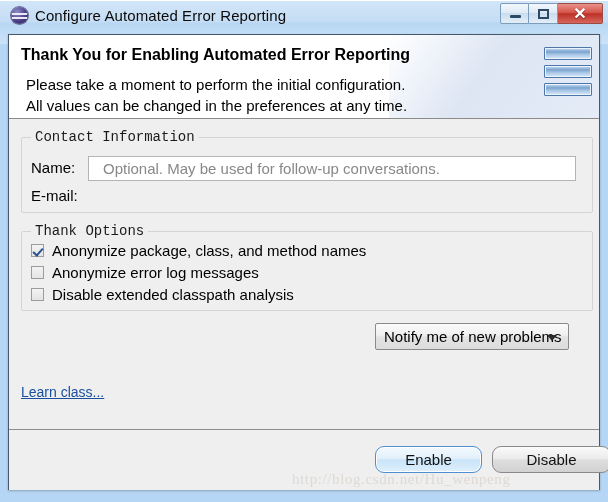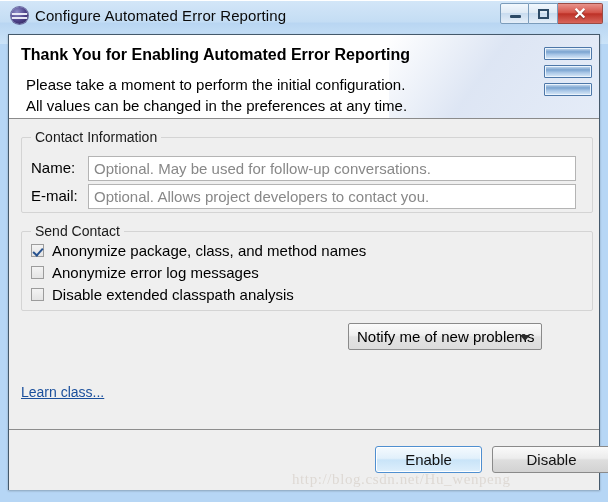--- a/index.html
+++ b/index.html
@@ -192,20 +192,21 @@
     border-radius: 2px;
   }
   .group-title {
     position: absolute;
     top: -9px; left: 9px;
     background: #efefef;
     padding: 0 4px;
     font-size: 14px;
     color: #1a1a1a;
     white-space: nowrap;
+    font-family: Liberation Mono, monospace;
   }
   #contact-group { left: 12px; top: 18px; width: 572px; height: 76px; }
   #send-group    { left: 12px; top: 112px; width: 572px; height: 80px; }
 
   .field-row {
     position: absolute;
     left: 0; right: 0;
     height: 25px;
   }
   .field-label {
@@ -221,21 +222,21 @@
     left: 66px;
     top: 0;
     width: 488px;
     height: 25px;
     box-sizing: border-box;
     border: 1px solid #b4b4b4;
     background: #ffffff;
     font-size: 15px;
     font-family: "Liberation Sans", sans-serif;
     color: #111;
-    padding: 0 5px;
+    padding: 0 14px;
     outline: none;
   }
   .field-input::placeholder { color: #888888; opacity: 1; }
 
   
   .cb-row {
     position: absolute;
     left: 9px;
     height: 20px;
     display: flex;
@@ -263,21 +264,21 @@
   .cb-label {
     margin-left: 8px;
     font-size: 15px;
     color: #000000;
     white-space: nowrap;
   }
 
   
   .combo {
     position: absolute;
-    left: 339px;
+    left: 366px;
     top: 204px;
     width: 194px;
     height: 27px;
     box-sizing: border-box;
     border: 1px solid #8a8a8a;
     border-radius: 2px;
     background: linear-gradient(to bottom, #fbfbfb 0%, #efefef 45%, #e2e2e2 52%, #dcdcdc 100%);
   }
   .combo-label {
     position: absolute;
@@ -315,21 +316,21 @@
     height: 60px;
     border-top: 1px solid #8d8d8d;
     background: #efefef;
   }
   .btn {
     position: absolute;
     top: 16px;
     height: 27px;
     box-sizing: border-box;
     border: 1px solid #8a8a8a;
-    border-radius: 3px;
+    border-radius: 9px;
     background: linear-gradient(to bottom, #fafafa 0%, #ececec 45%, #dedede 52%, #d2d2d2 100%);
     font-size: 15px;
     font-family: "Liberation Sans", sans-serif;
     color: #111;
     text-align: center;
     line-height: 25px;
     cursor: default;
   }
   #enable-button {
     left: 366px;
@@ -396,26 +397,25 @@
       <div class="group" id="contact-group">
         <span class="group-title">Contact Information</span>
 
         <div class="field-row" style="top:18px;">
           <span class="field-label">Name:</span>
           <input class="field-input" type="text" placeholder="Optional. May be used for follow-up conversations." style="">
         </div>
 
         <div class="field-row" style="top:46px;">
           <span class="field-label">E-mail:</span>
-          <input class="field-input" type="text" placeholder="Optional. Allows project developers to contact you." style="">
         </div>
       </div>
 
       <div class="group" id="send-group">
-        <span class="group-title">Send Contact</span>
+        <span class="group-title">Thank Options</span>
 
         <div class="cb-row" style="top:8px;">
           <span class="cb checked"></span>
           <span class="cb-label">Anonymize package, class, and method names</span>
         </div>
 
         <div class="cb-row" style="top:30px;align-items:center;">
           <span class="cb"></span>
           <span class="cb-label">Anonymize error log messages</span>
         </div>

